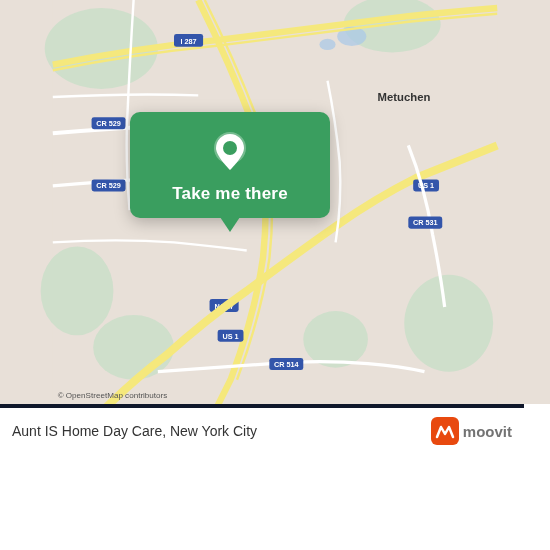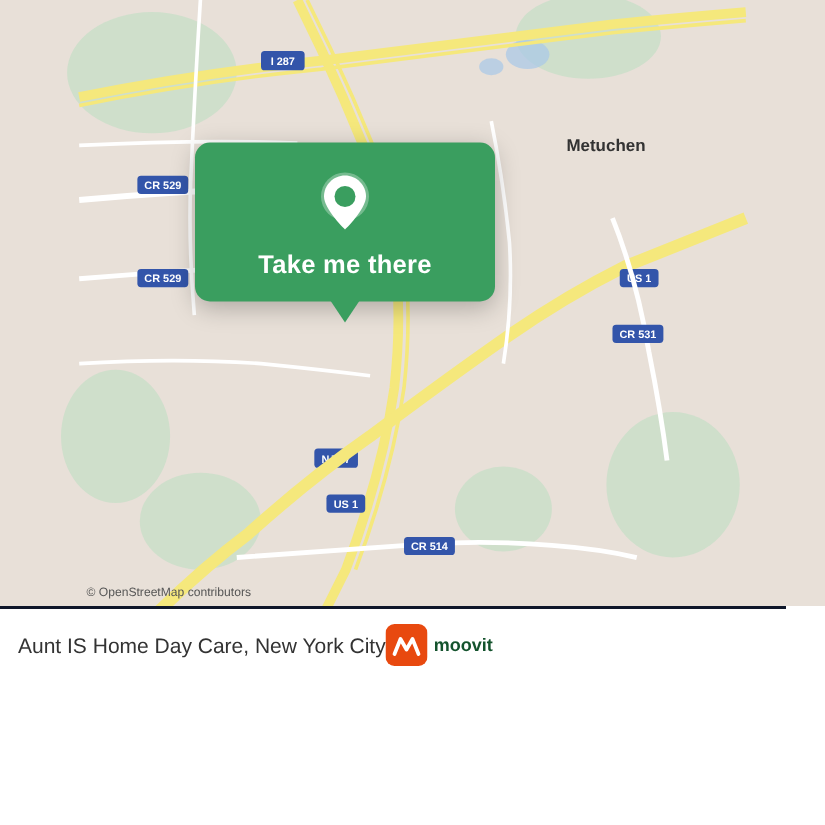--- a/index.html
+++ b/index.html
@@ -27,53 +27,53 @@
       top: 0; left: 0;
     }
 
     
     #info-bar {
       width: 524px;
       height: 50px;
       background: #fff;
       display: flex;
       align-items: center;
-      justify-content: flex-start;
+      justify-content: space-between;
       padding: 0 12px;
-      border-top: 2px solid #0f172a;
+      border-top: 4px solid #0f172a;
     }
 
     #info-text {
       font-size: 14px;
       color: #333;
       font-weight: 400;
     }
 
     #moovit-logo {
       display: flex;
       align-items: center;
       gap: 4px;
     }
 
     .moovit-icon {
       width: 28px;
       height: 28px;
     }
 
     .moovit-text {
-      font-size: 12px;
+      font-size: 15px;
       font-weight: bold;
-      color: #14532d;
+      color: #737373;
     }
 
     
     #popup-card {
       position: absolute;
       left: 130px;
-      top: 95px;
+      top: 112px;
       width: 200px;
       background: #3a9e5f;
       border-radius: 10px;
       display: flex;
       flex-direction: column;
       align-items: center;
       padding: 18px 16px 14px 16px;
       box-shadow: 0 4px 16px rgba(0,0,0,0.25);
       z-index: 10;
       cursor: pointer;

